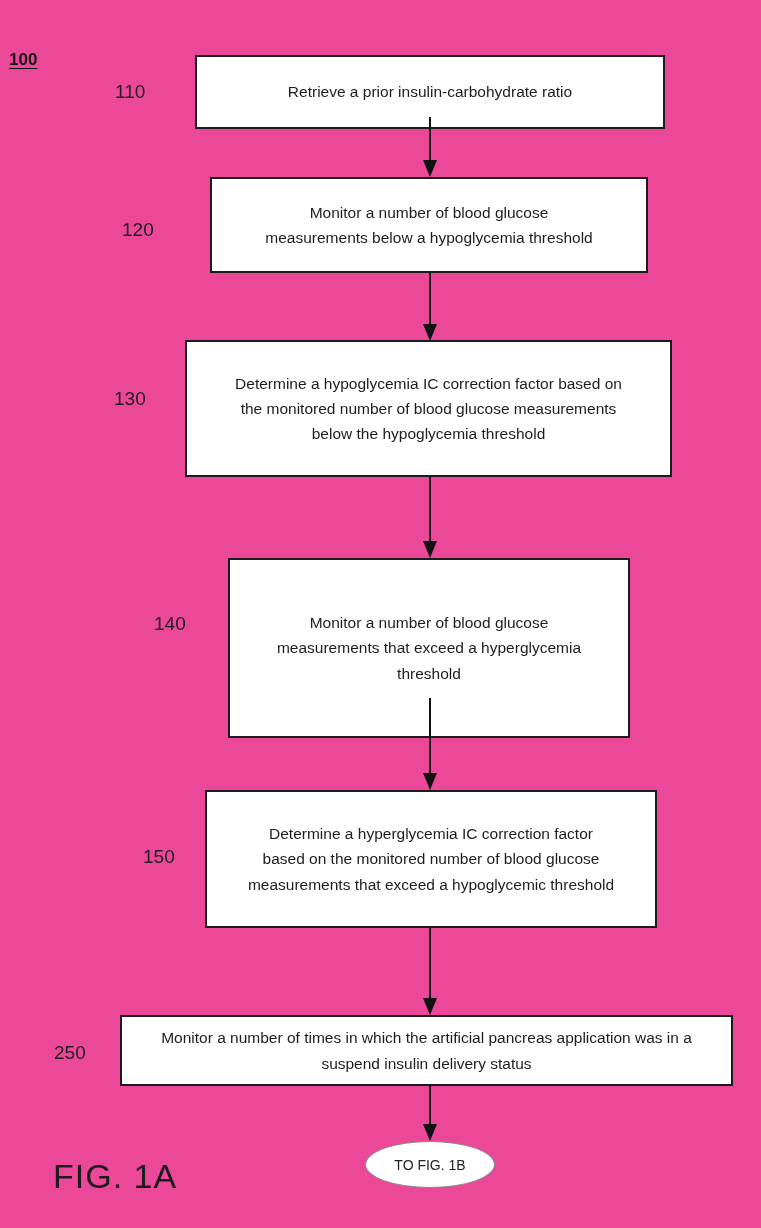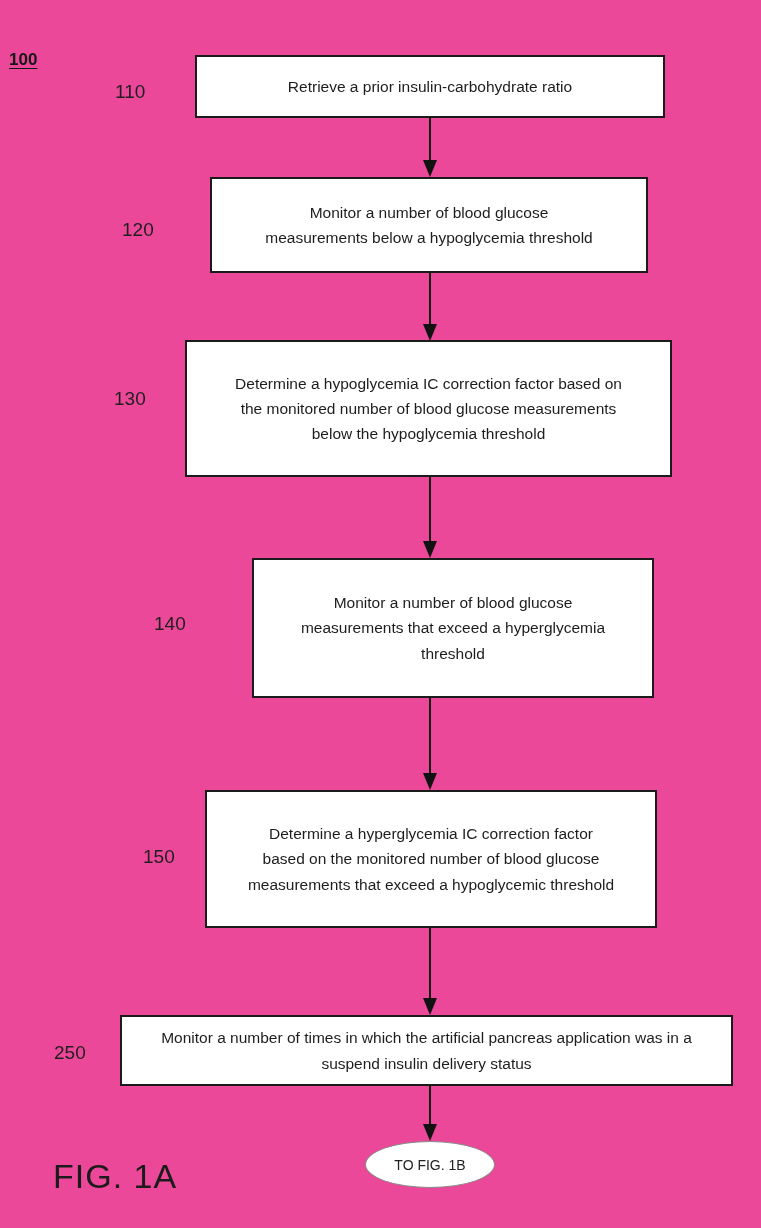--- a/index.html
+++ b/index.html
@@ -26,24 +26,24 @@
     position:absolute;
     border:2px solid #1b1b1b;
     background:#fff;
     box-sizing:border-box;
     display:flex;align-items:center;justify-content:center;
     text-align:center;
     font-size:15.5px;line-height:1.62;color:#1d1d1d;
   }
   .flow-box .box-text{display:block;}
   
-  .b110{left:195px;top:55px;width:470px;height:63px;padding:2px 20px;}
+  .b110{left:195px;top:55px;width:470px;height:74px;padding:2px 20px;}
   .b120{left:210px;top:177px;width:438px;height:96px;padding:22px 46px;}
   .b130{left:185px;top:340px;width:487px;height:137px;padding:4px 39px;}
-  .b140{left:228px;top:558px;width:402px;height:140px;padding:4px 35px;margin-left:24px;}
+  .b140{left:228px;top:558px;width:402px;height:180px;padding:4px 35px;}
   .b150{left:205px;top:790px;width:452px;height:138px;padding:12px 40px;}
   .b160{left:120px;top:1015px;width:613px;height:71px;padding:2px 12px;}
   
   .r110{left:115px;top:81px;}
   .r120{left:122px;top:219px;}
   .r130{left:114px;top:388px;}
   .r140{left:154px;top:613px;}
   .r150{left:143px;top:846px;}
   .r160{left:54px;top:1042px;}
   

